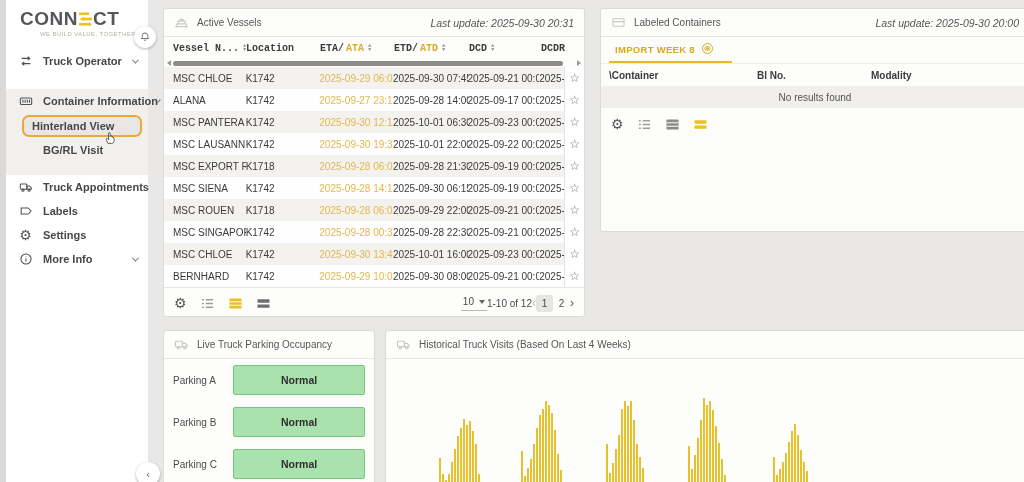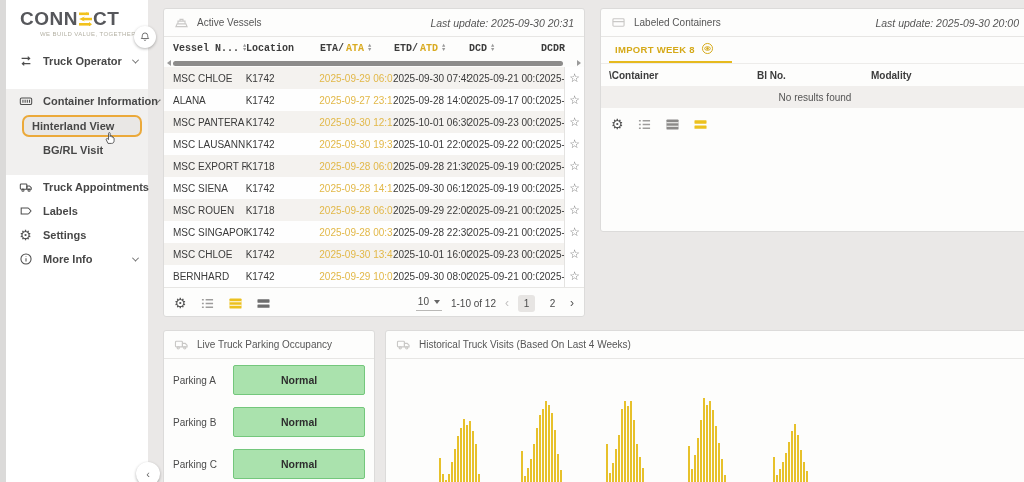--- a/index.html
+++ b/index.html
@@ -57,21 +57,21 @@
   .av-row { display:flex; align-items:stretch; height:22px; padding-left:9px; font-size:10px; color:#3a3a3a; background:#f4f2ef; }
   .av-row.alt { background:#fefefe; }
   .av-cell { display:flex; align-items:center; overflow:hidden; white-space:nowrap; }
   .c-name{ width:73px; } .c-loc{ width:74px; } .c-eta{ width:74px; color:#e2b848; } .c-etd{ width:75px; }
   .c-dcd{ width:72px; } .c-dcdr{ width:25px; }
   .c-star { width:20px; justify-content:center; background:#fff; border-left:1px solid #e4e3e1; color:#777; font-size:12px; cursor:pointer; }
   .table-footer { height:31px; border-top:1px solid #e7e6e4; display:flex; align-items:center; padding:0 10px; gap:13px; }
   .gear { font-size:14px; color:#555; cursor:pointer; line-height:1; }
   .dens { display:flex; cursor:pointer; }
   .dens svg { width:15px; height:13px; }
-  .pager { margin-left:auto; display:flex; align-items:center; gap:9px; font-size:10px; color:#4a4a4a; }
+  .pager { margin-left:auto; display:flex; align-items:center; font-size:10px; color:#4a4a4a; }
   .page-size { display:flex; align-items:center; gap:5px; border-bottom:1px solid #b9b8b6; padding:1px 2px 3px 2px; cursor:pointer; }
   .caret { width:0; height:0; border-left:3.5px solid transparent; border-right:3.5px solid transparent; border-top:4px solid #666; }
   .pg-chev { font-size:12px; color:#555; cursor:pointer; }
   .pg-chev.disabled { color:#c2c1c0; }
   .pg-num { min-width:17px; height:17px; display:flex; align-items:center; justify-content:center; border-radius:3px; cursor:pointer; }
   .pg-num.current { background:#e7e5e3; }
 
   
   #labeled-containers { left:600px; top:8px; width:430px; height:224px; }
   .lc-tabs { height:27px; display:flex; align-items:stretch; border-bottom:1px solid #edecea; padding-left:8px; }

